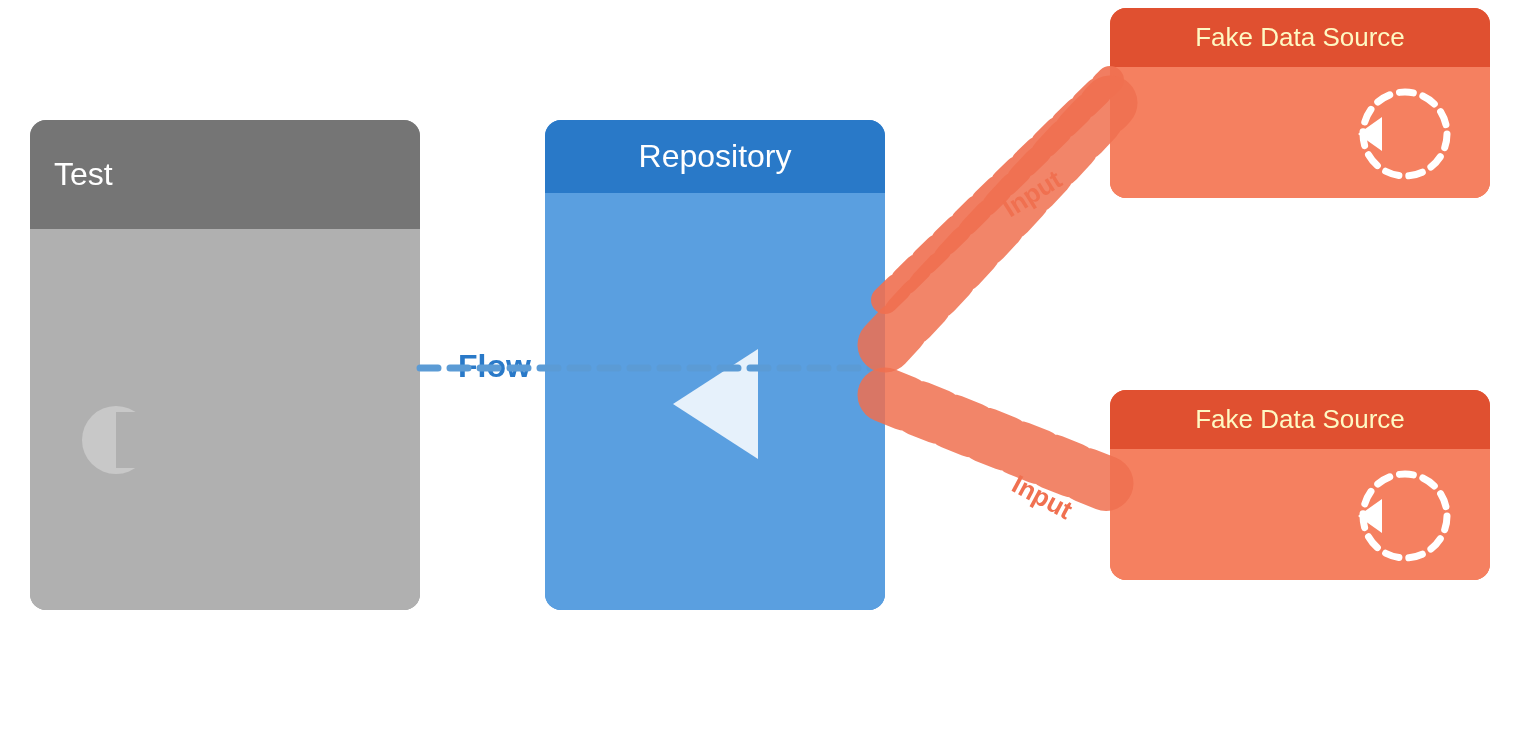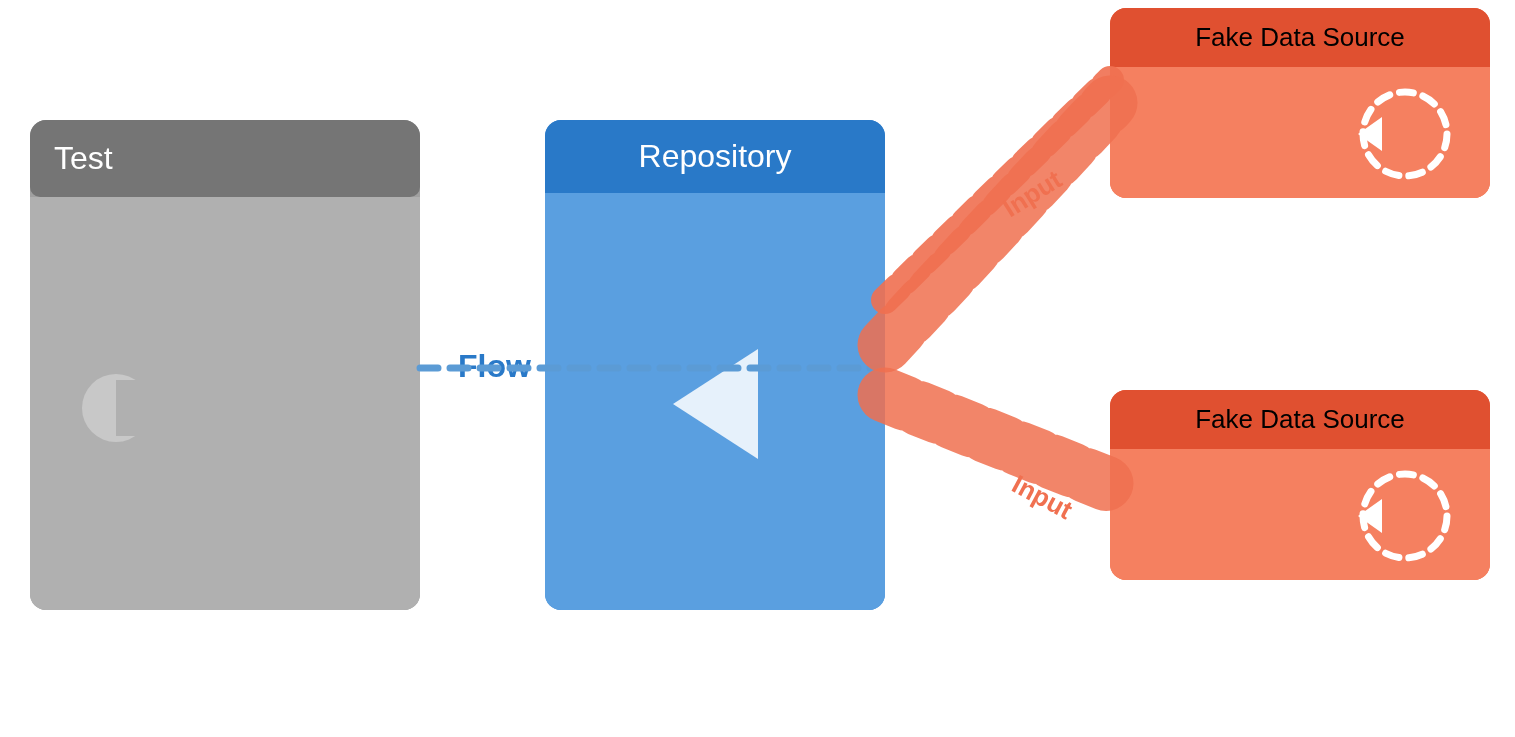--- a/index.html
+++ b/index.html
@@ -23,22 +23,21 @@
       top: 120px;
       width: 390px;
       height: 490px;
       background: #a0a0a0;
       border-radius: 16px;
       overflow: hidden;
     }
     .test-header {
       background: #757575;
       width: 100%;
-      padding: 20px 24px;
-      border-radius: 10px;
+      padding: 36px 24px;
     }
     .test-header-text {
       color: #ffffff;
       font-size: 32px;
       font-weight: 500;
     }
     .test-body {
       background: #b0b0b0;
       width: 100%;
       height: calc(100% - 68px);
@@ -113,21 +112,21 @@
       left: 1110px;
       top: 390px;
     }
     .fake-header {
       background: #e05030;
       width: 100%;
       padding: 14px 18px;
       text-align: center;
     }
     .fake-header-text {
-      color: #000000;
+      color: #fef9c3;
       font-size: 26px;
       font-weight: 500;
     }
     .fake-body {
       background: #f58060;
       width: 100%;
       height: calc(100% - 56px);
       display: flex;
       align-items: center;
       justify-content: flex-end;

